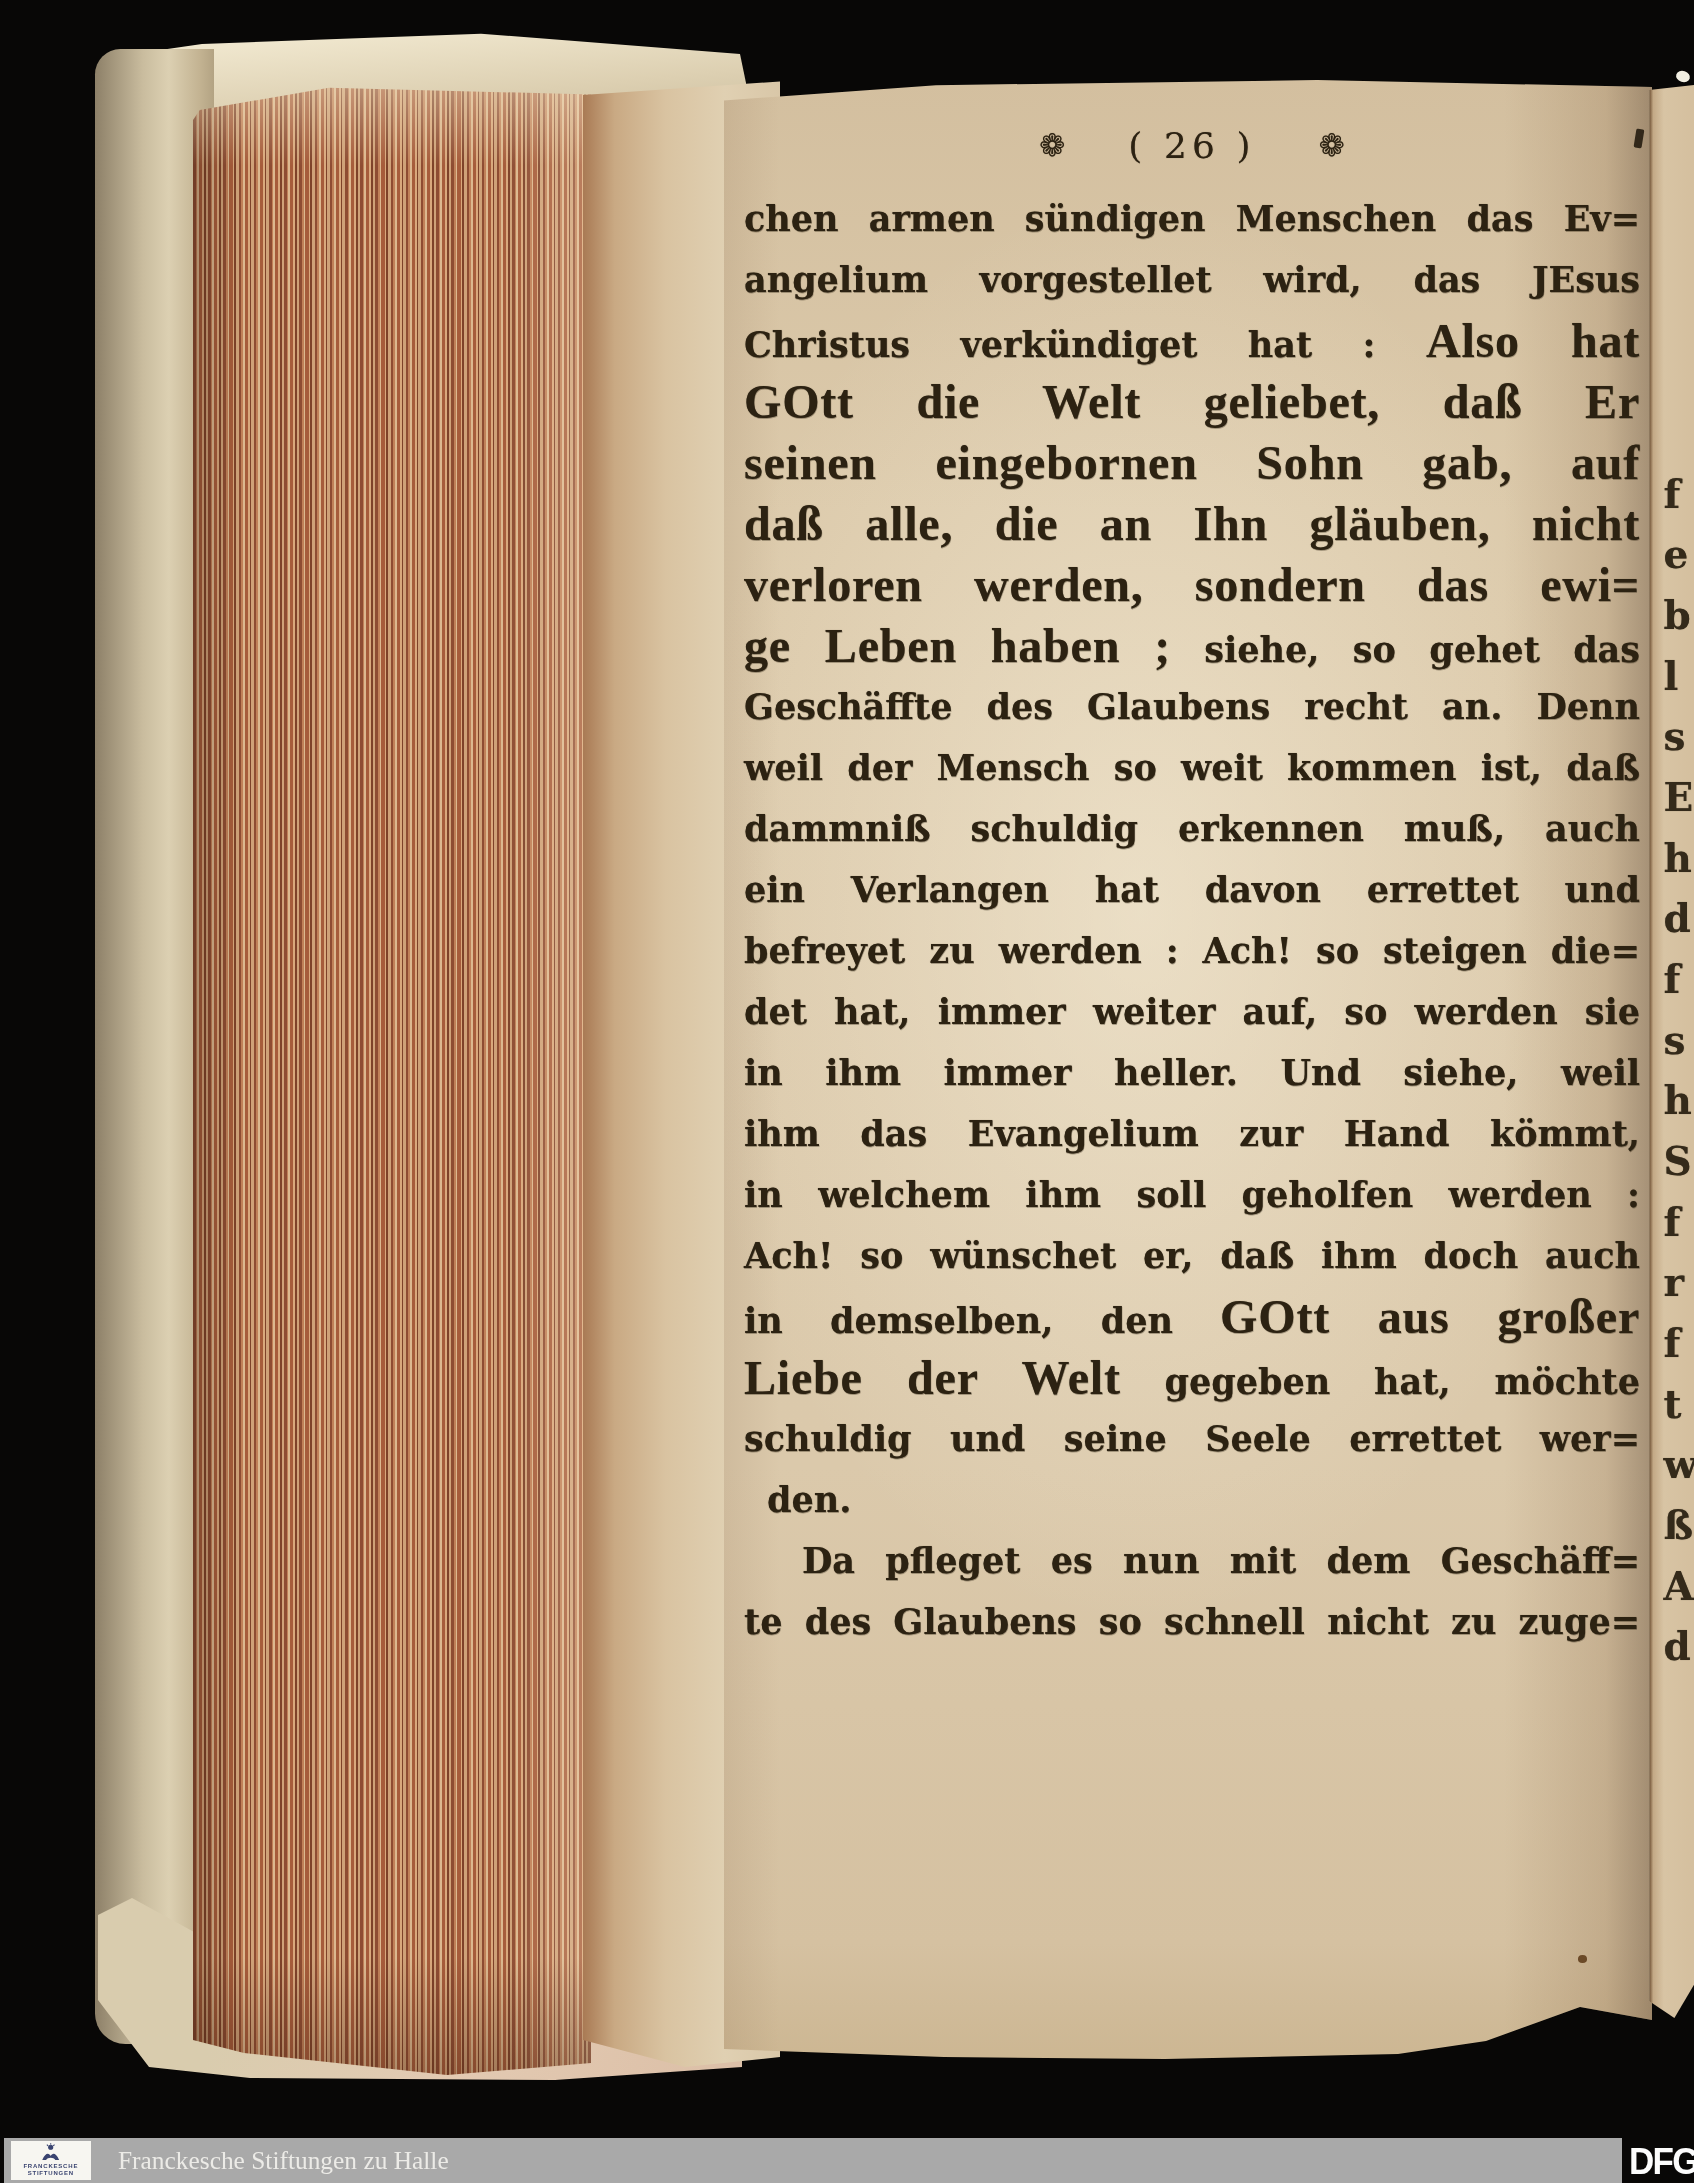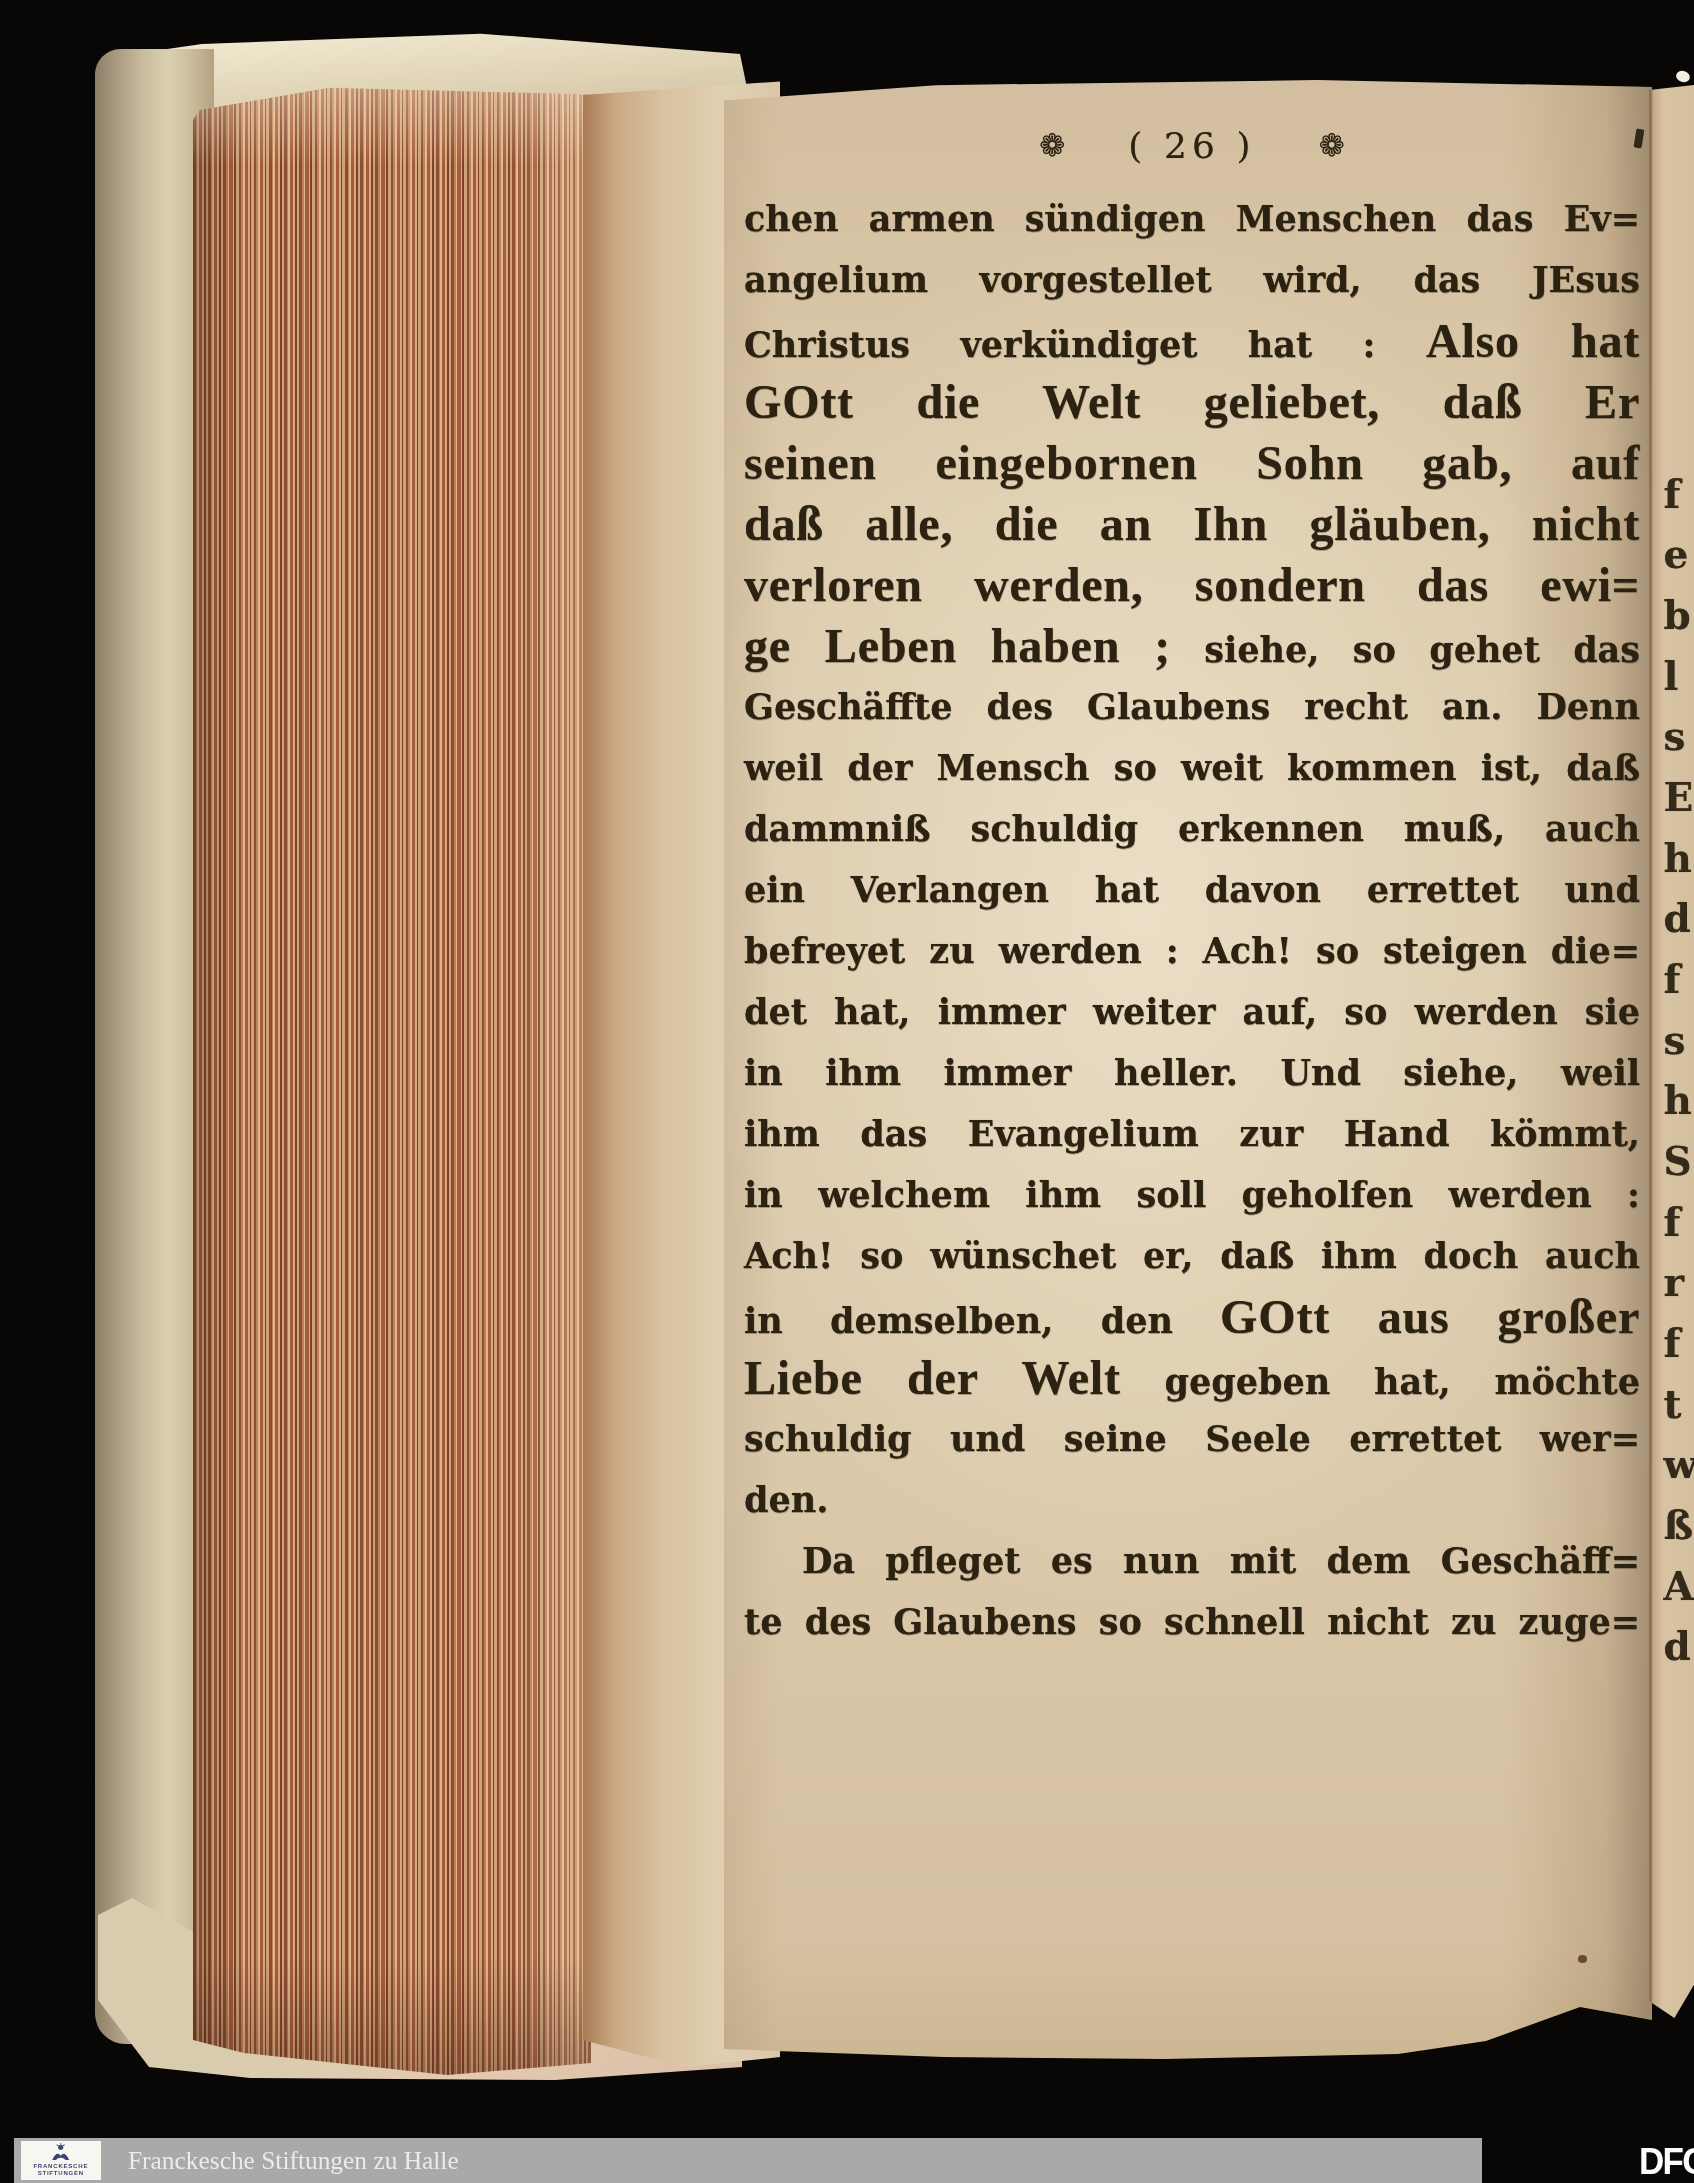--- a/index.html
+++ b/index.html
@@ -67,26 +67,26 @@
   .pageheader{display:flex;justify-content:center;align-items:center;gap:63px;height:56px;
     text-shadow:0 0 0.8px rgba(40,30,15,.55);}
   .ornament{font-size:31px;line-height:1;}
   .pagenum{font-size:36px;font-weight:400;letter-spacing:5.1px;}
   .lines{position:absolute;top:71px;left:0;right:0;}
   .tline{height:61px;line-height:61px;font-size:35px;font-weight:700;white-space:nowrap;
     text-align:justify;text-align-last:justify;
     text-shadow:0 0 0.8px rgba(42,32,16,.55),0.5px 0.7px 0 rgba(42,32,16,.3);}
   .tline.indent{padding-left:58px;}
   .tline.right{text-align:right;text-align-last:right;}
-  .tline.left{text-align:center;text-align-last:left;}
+  .tline.left{text-align:center;text-align-last:left;margin-left:23px;}
   .seg{display:inline;}
   .seg.emph{font-size:48px;letter-spacing:0.8px;font-family:Liberation Serif, serif;}
 
   
-  .bar{position:absolute;left:14px;top:2138px;width:1468px;height:45px;background:#a9a9a9;z-index:10;}
+  .bar{position:absolute;left:4px;top:2138px;width:1618px;height:45px;background:#a9a9a9;z-index:10;}
   .logo-box{position:absolute;left:6.8px;top:3.4px;width:80px;height:39px;background:#f7f6f1;
     display:flex;flex-direction:column;align-items:center;justify-content:flex-start;padding-top:1.7px;box-sizing:border-box;}
   .logo-emblem{width:25.4px;height:20.3px;}
   .logo-text{font-family:"Liberation Sans",sans-serif;font-size:6px;line-height:6.8px;letter-spacing:0.8px;
     color:#3a4470;font-weight:700;text-align:center;}
   .bar-title{position:absolute;left:114px;top:0;height:45px;line-height:45px;
     font-family:"Liberation Serif",serif;font-size:25.4px;color:#ecebe7;}
   .dfg{position:absolute;left:1625px;top:2.5px;font-family:"Liberation Sans",sans-serif;
     font-weight:700;font-size:35px;color:#fcfcfc;letter-spacing:-1.7px;transform:scaleY(1.06);}
 </style>

